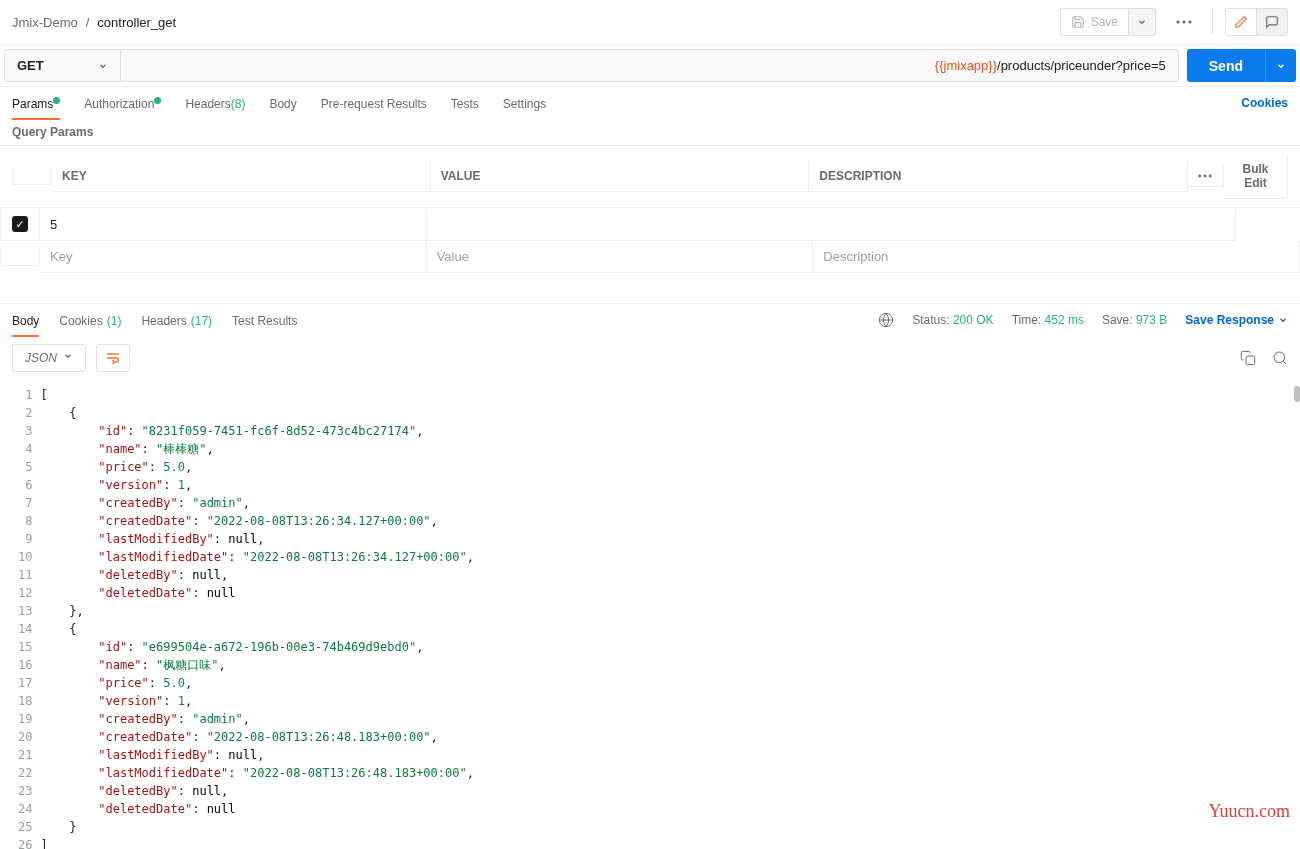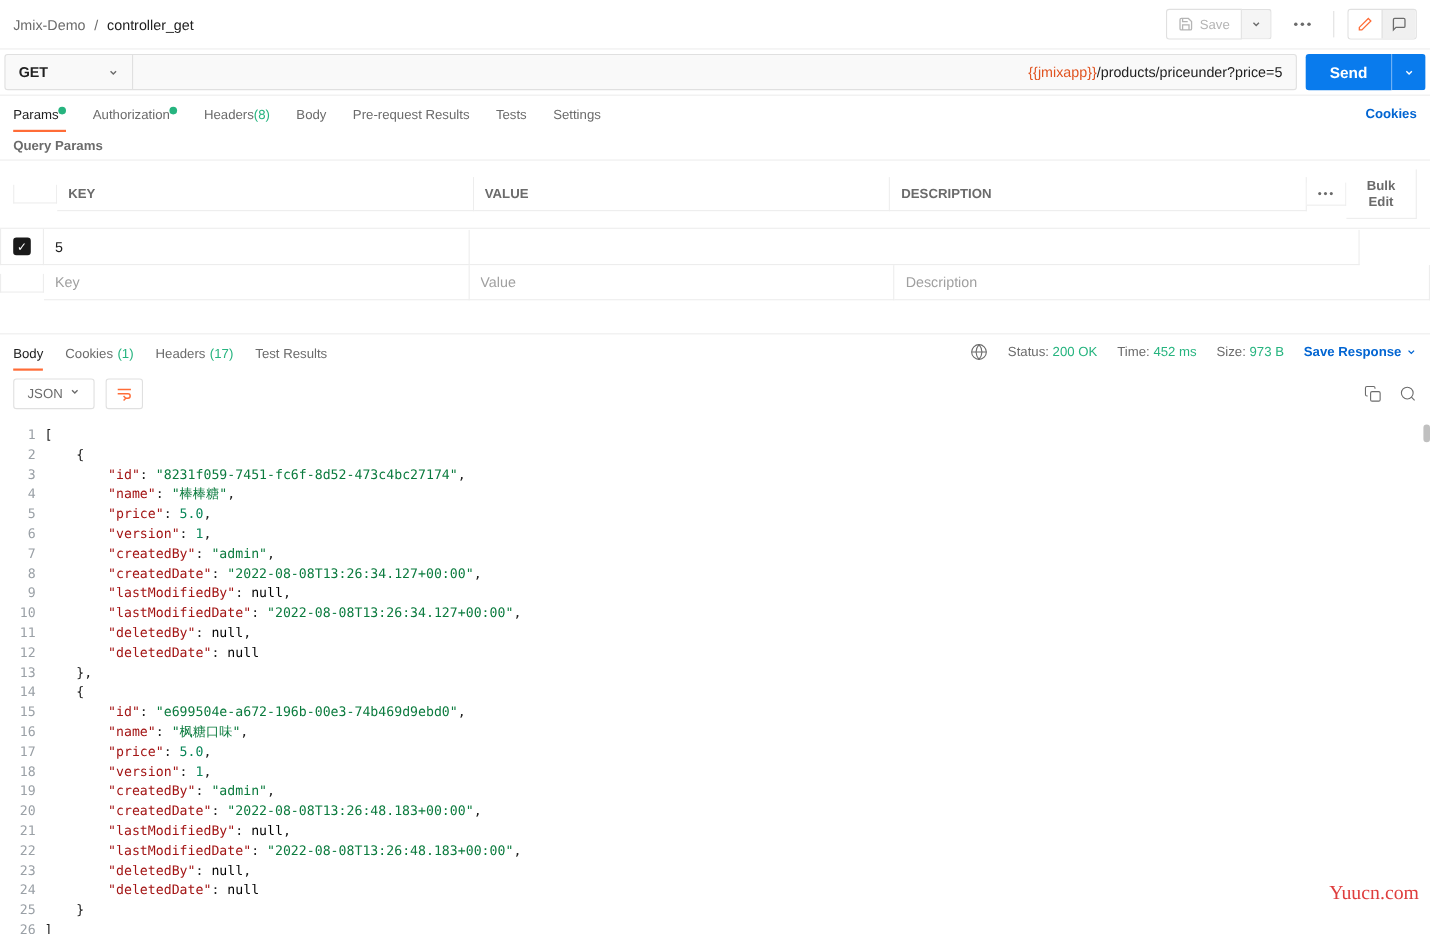--- a/index.html
+++ b/index.html
@@ -53,21 +53,21 @@
 .resp-tab.active { color: #212121; }
 .resp-tab.active::after { content: ""; position: absolute; bottom: -1px; left: 0; right: 0; height: 2px; background: #ff6c37; }
 .resp-meta { display: flex; align-items: center; gap: 18px; font-size: 12px; color: #6b6b6b; }
 .resp-meta .val { color: #26b47f; }
 .save-resp { color: #0265d2; font-weight: 600; cursor: pointer; display: flex; align-items: center; gap: 4px; }
 .format-bar { display: flex; align-items: center; justify-content: space-between; padding: 8px 12px; }
 .format-left { display: flex; align-items: center; gap: 10px; }
 .seg-group { display: flex; background: #ededed; border-radius: 3px; padding: 2px; gap: 2px; }
 .seg { padding: 6px 12px; font-size: 12px; border-radius: 3px; color: #6b6b6b; cursor: pointer; }
 .seg.active { background: #fff; color: #212121; }
-.json-dd { padding: 6px 12px; border: 1px solid #e0e0e0; border-radius: 3px; font-size: 12px; display: flex; gap: 6px; cursor: pointer; color:#6b6b6b; }
+.json-dd { padding: 6px 12px; border: 1px solid #e0e0e0; border-radius: 3px; font-size: 12px; display: flex; gap: 6px; cursor: pointer; color:#6b6b6b;font-style:italic; }
 .wrap-btn { padding: 6px 8px; border: 1px solid #e0e0e0; border-radius: 3px; cursor: pointer; display:flex; align-items:center; }
 .format-right { display: flex; gap: 16px; color: #6b6b6b; }
 .format-right .ic { cursor: pointer; }
 .code-view { display: flex; font-family: Menlo, Consolas, monospace; font-size: 12px; line-height: 18px; position: relative; }
 .gutter { text-align: right; padding: 6px 8px 6px 18px; color: #6b6b6b; user-select: none; }
 .gutter div { color:#9aa0a6; }
 .code { padding: 6px 0; flex: 1; white-space: pre; }
 .k { color: #a31515; }
 .s { color: #0b7b3e; }
 .n { color: #098658; }
@@ -227,21 +227,21 @@
       </div>
   </div>
   <div class="resp-meta">
     <svg width="16" height="16" viewBox="0 0 24 24" fill="none" stroke="#6b6b6b" stroke-width="1.5">
         <circle cx="12" cy="12" r="10"></circle>
         <line x1="2" y1="12" x2="22" y2="12"></line>
         <path d="M12 2a15.3 15.3 0 014 10 15.3 15.3 0 01-4 10 15.3 15.3 0 01-4-10 15.3 15.3 0 014-10z"></path>
       </svg>
     <span><span>Status:</span> <span class="val">200 OK</span></span>
     <span><span>Time:</span> <span class="val">452 ms</span></span>
-    <span><span>Size:</span> <span class="val">973 B</span></span>
+    <span><span>Save:</span> <span class="val">973 B</span></span>
     <span class="save-resp">
         <span>Save Response</span> 
         <svg width="10" height="10" viewBox="0 0 24 24" fill="none" stroke="#0265d2" stroke-width="3">
           <polyline points="6 9 12 15 18 9"></polyline>
         </svg>
       </span>
   </div>
 </div>
 
 <div class="format-bar">

